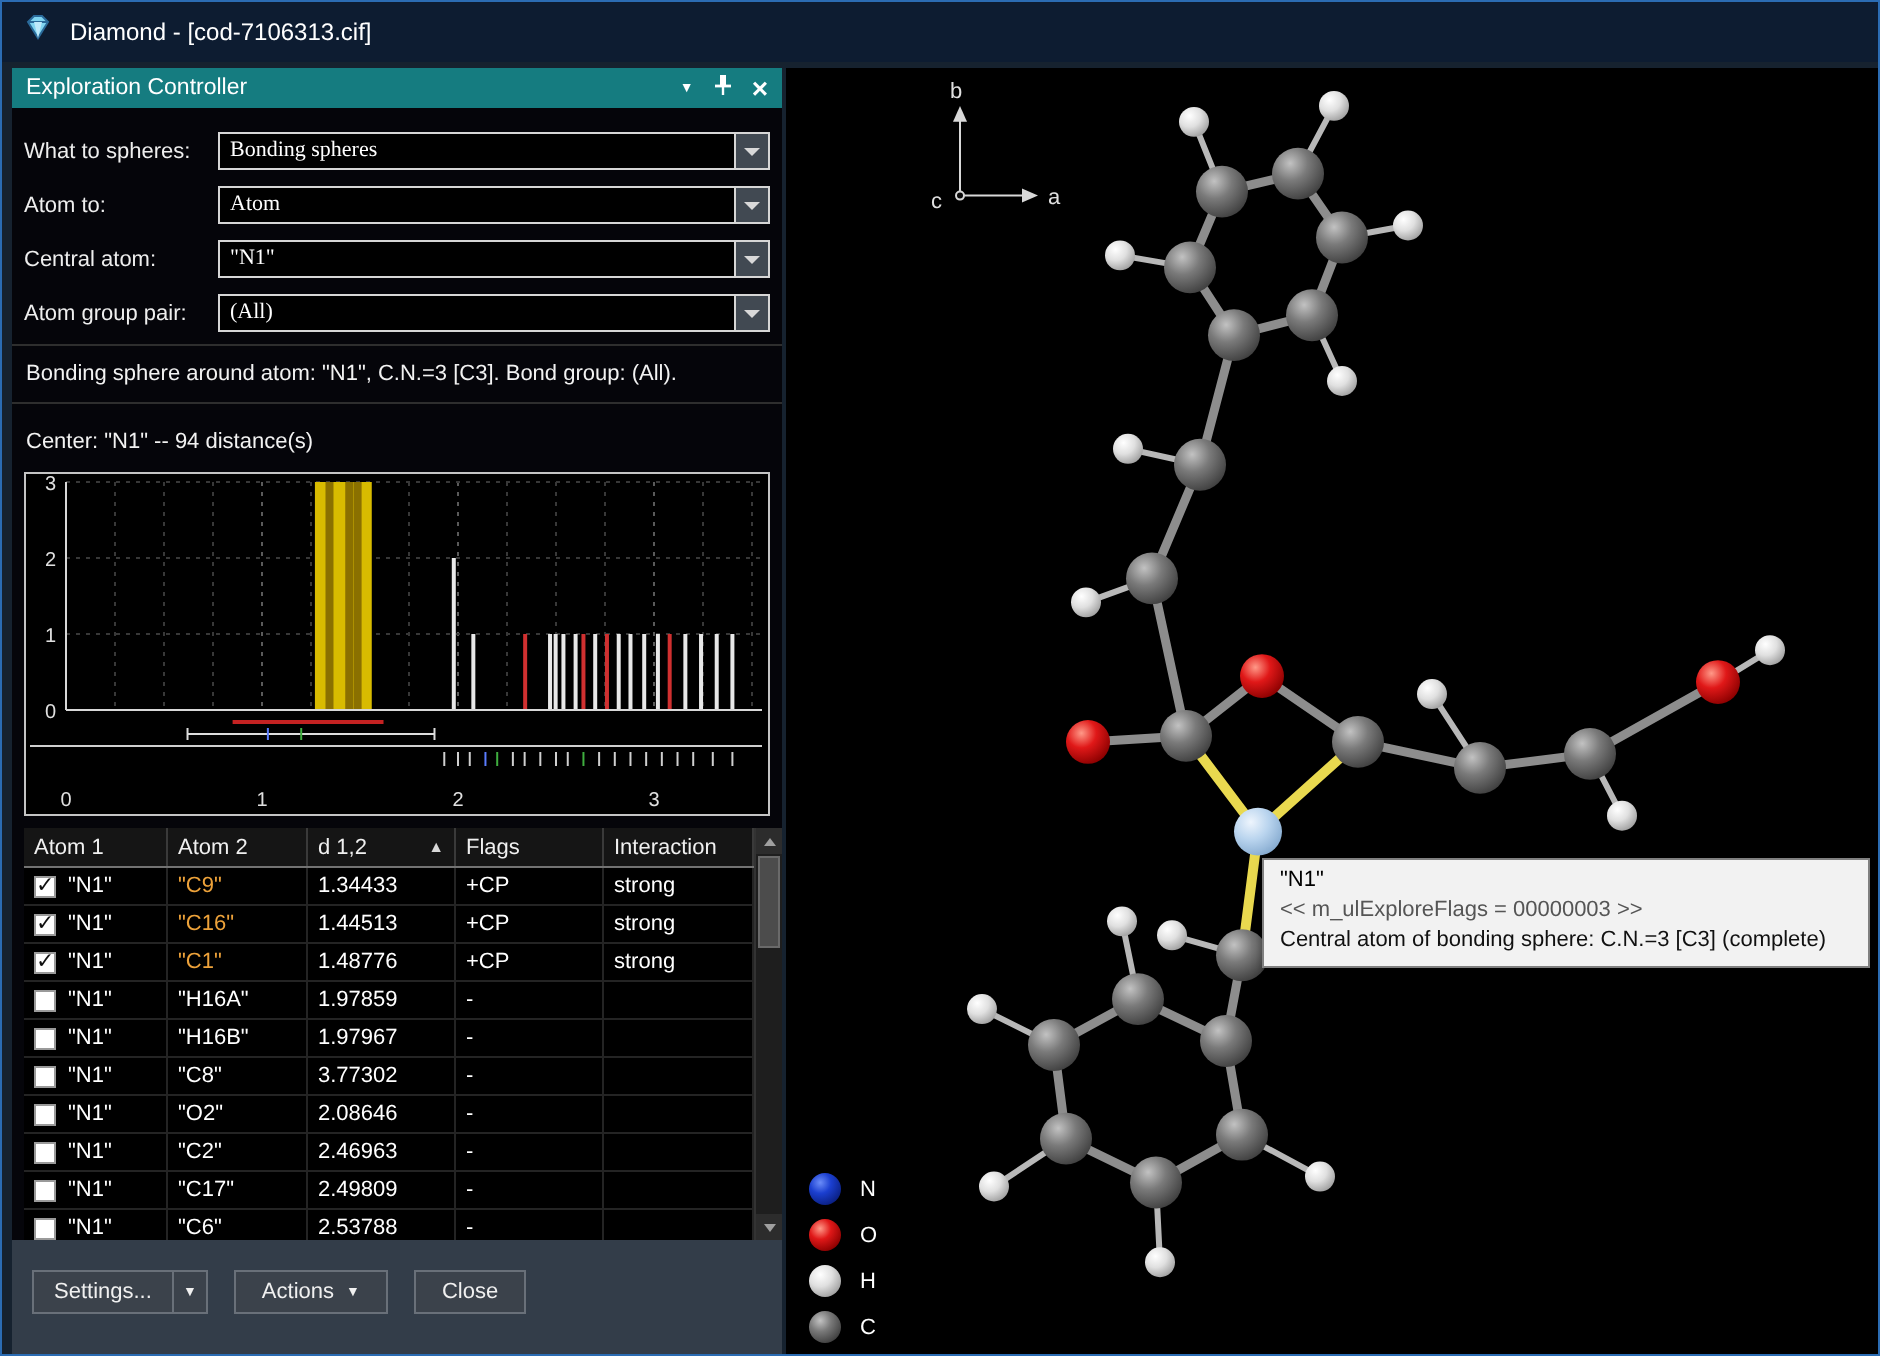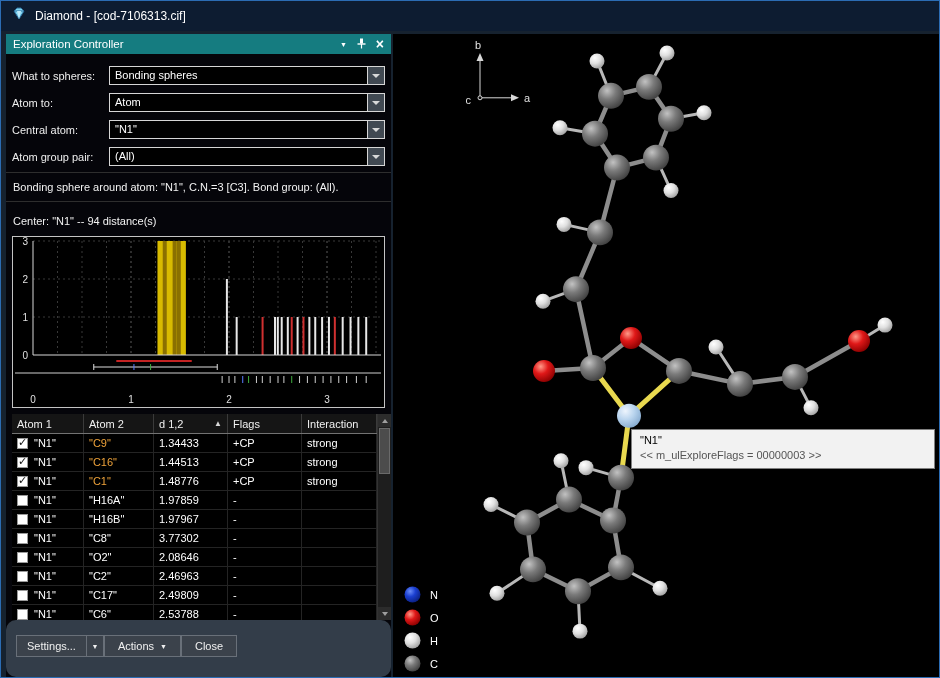--- a/index.html
+++ b/index.html
@@ -20,21 +20,21 @@
   .panel-title { flex:1; color:#fff; font-size:11.5px; }
   .ph-icon { color:#fff; font-size:10px; line-height:1; }
   .ph-caret { font-size:7px; }
   .ph-close { font-size:14px; font-weight:bold; }
 
   .form { flex:none; padding:8px 6px 2px; }
   .form-row { display:flex; align-items:center; height:27px; }
   .form-label { width:97px; flex:none; color:#eee; font-size:11px; }
   .combo { flex:1; height:19px; border:1px solid #d6d6d6; background:#000; display:flex; }
   .combo-value { flex:1; color:#fff; font-size:11px; line-height:17px; padding:0 5px;
-                 overflow:hidden; white-space:nowrap; }
+                 overflow:hidden; white-space:nowrap;font-family:Liberation Serif, serif; }
   .combo-btn { width:17px; flex:none; background:#414952; border-left:1px solid #d6d6d6;
                display:flex; align-items:center; justify-content:center; }
   .combo-btn::after { content:""; width:0; height:0; border-left:4px solid transparent;
                       border-right:4px solid transparent; border-top:4px solid #d8d8d8; }
 
   .info-line { flex:none; border-top:1px solid #2e2e2e; border-bottom:1px solid #2e2e2e;
                padding:8px 7px; color:#f2f2f2; font-size:11px; }
   .center-line { flex:none; padding:13px 7px 9px; color:#f2f2f2; font-size:11px; }
 
   .chart-wrap { flex:none; margin:0 6px; border:1px solid #c4c4c4; background:#000; height:172px; }
@@ -60,22 +60,22 @@
   .vscroll { position:absolute; top:0; right:0; bottom:0; width:14px; background:#1e1e1e;
              border-left:1px solid #333; display:flex; flex-direction:column; }
   .sb-btn { height:13px; flex:none; background:#2c2c2c; display:flex; align-items:center; justify-content:center; }
   .sb-btn.up::after { content:""; border-left:3.5px solid transparent; border-right:3.5px solid transparent;
                       border-bottom:4px solid #9f9f9f; }
   .sb-btn.down { margin-top:auto; }
   .sb-btn.down::after { content:""; border-left:3.5px solid transparent; border-right:3.5px solid transparent;
                         border-top:4px solid #9f9f9f; }
   .sb-thumb { height:46px; margin:1px; background:#4c4c4c; border:1px solid #6a6a6a; flex:none; }
 
-  .bottom-bar { flex:1; background:#333d49; display:flex; align-items:flex-start; 
-                padding:15px 0 0 10px;border-radius:10px; }
+  .bottom-bar { flex:1; background:#333d49; display:flex; align-items:flex-start; gap:13px;
+                padding:15px 0 0 10px; }
   .btn { height:22px; background:#3b424b; border:1px solid #697079; color:#f0f0f0; font-size:11px;
          font-family:inherit; display:flex; align-items:center; padding:0 13px; }
   .split-btn { display:flex; }
   .split-btn .btn-main { border-right:none; padding:0 10px; }
   .split-btn .btn-arrow { width:18px; padding:0; justify-content:center; }
   .caret-sm { font-size:7px; margin-left:6px; }
   .split-btn .caret-sm { margin-left:0; }
 
   
   .view3d { flex:1; background:#000; margin-top:3px; position:relative; overflow:hidden; }
@@ -525,20 +525,21 @@
             <circle cx="98" cy="472" r="7.5" fill="url(#gH)"></circle>
             <circle cx="104" cy="561" r="7.5" fill="url(#gH)"></circle>
             <circle cx="187" cy="599" r="7.5" fill="url(#gH)"></circle>
             <circle cx="267" cy="556" r="7.5" fill="url(#gH)"></circle>
           </g>
       </svg>
 
       <div class="tooltip">
         <div class="tt1">"N1"</div>
         <div class="tt2">&lt;&lt; m_ulExploreFlags = 00000003 &gt;&gt;</div>
+        <div class="tt3">Central atom of bonding sphere: C.N.=3 [C3] (complete)</div>
       </div>
 
       <div class="legend">
           <div class="legend-item">
             <svg width="17" height="17">
               <circle cx="8.5" cy="8.5" r="8" fill="url(#gNd)"></circle>
             </svg>
             <span>N</span>
           </div>
           <div class="legend-item">

